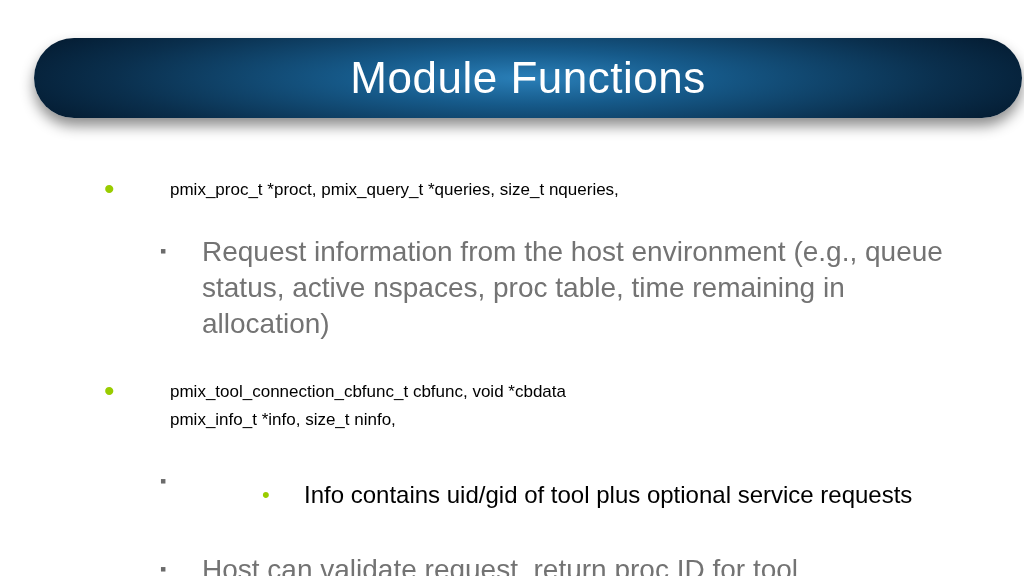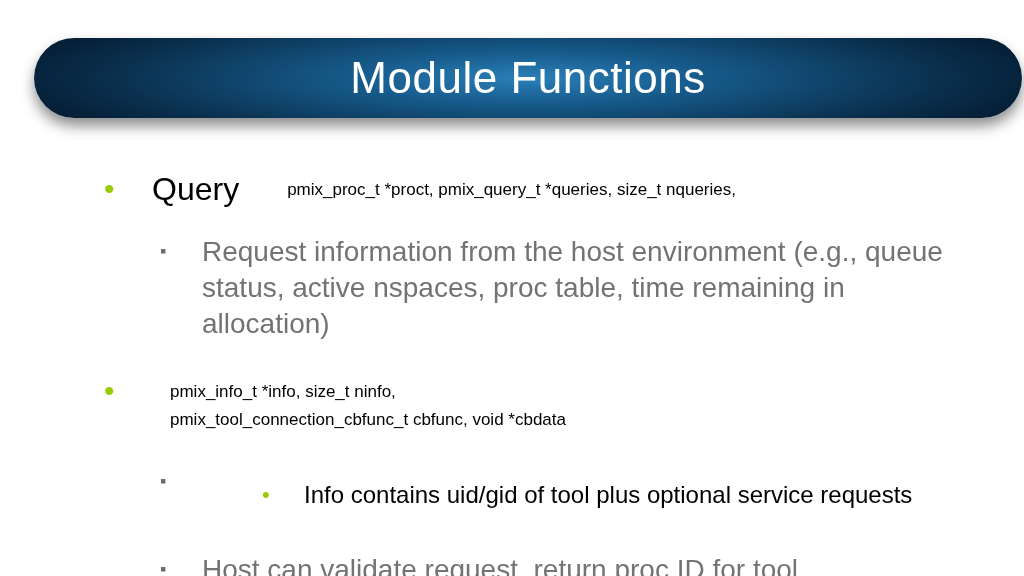--- a/index.html
+++ b/index.html
@@ -113,39 +113,38 @@
 <div class="title-bar">
   <div class="title-text">Module Functions</div>
 </div>
 
 <div class="content">
   <ul class="level1">
 
     <li>
       <div class="l1-row">
         <span class="bullet1">•</span>
-        <span class="l1-head">Query</span>
         <div class="sig">
           <div>pmix_proc_t *proct, pmix_query_t *queries, size_t nqueries,</div>
         </div>
       </div>
       <ul class="level2">
         <li>
           <span class="bullet2">▪</span>
           <span class="l2-text">Request information from the host environment (e.g., queue status, active nspaces, proc table, time remaining in allocation)</span>
         </li>
       </ul>
     </li>
 
     <li>
       <div class="l1-row">
         <span class="bullet1">•</span>
         <div class="sig">
+          <div>pmix_tool_connection_cbfunc_t cbfunc, void *cbdata</div>
           <div>pmix_info_t *info, size_t ninfo,</div>
-          <div>pmix_tool_connection_cbfunc_t cbfunc, void *cbdata</div>
         </div>
       </div>
       <ul class="level2">
         <li>
           <span class="bullet2">▪</span>
           <div style="flex:1">
             <ul class="level3">
               <li>
                 <span class="bullet3">•</span>
                 <span class="l3-text">Info contains uid/gid of tool plus optional service requests</span>

